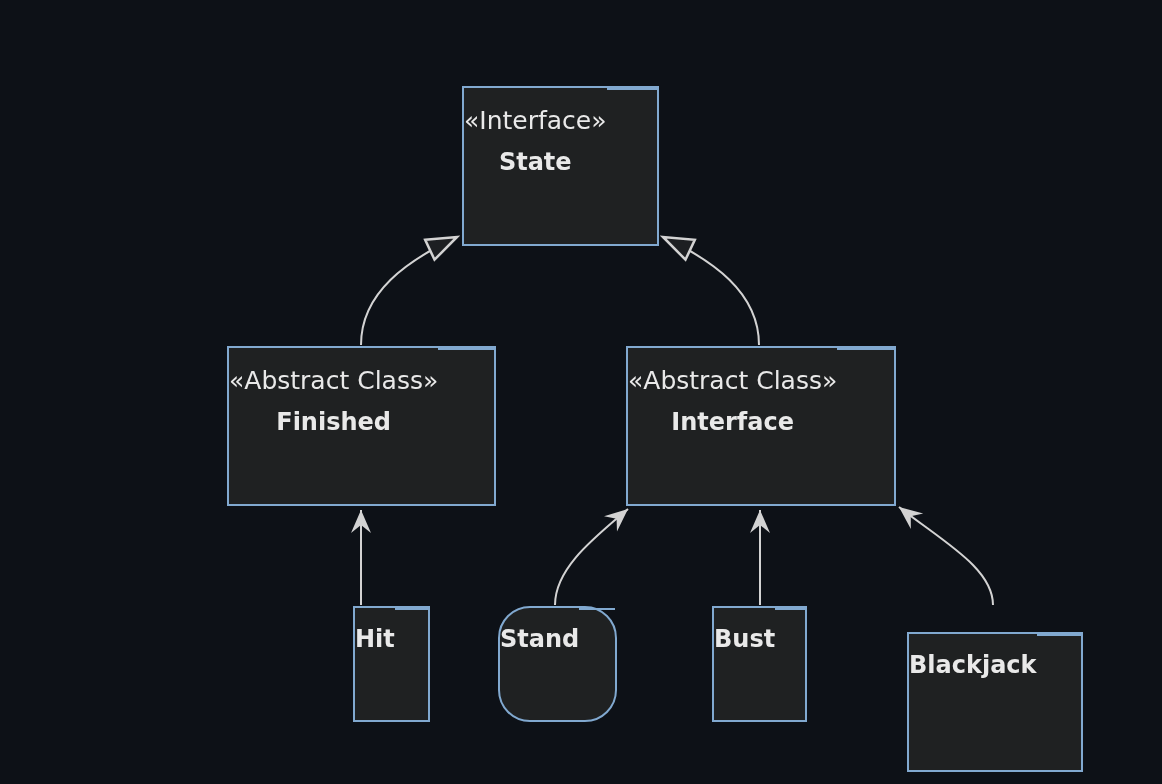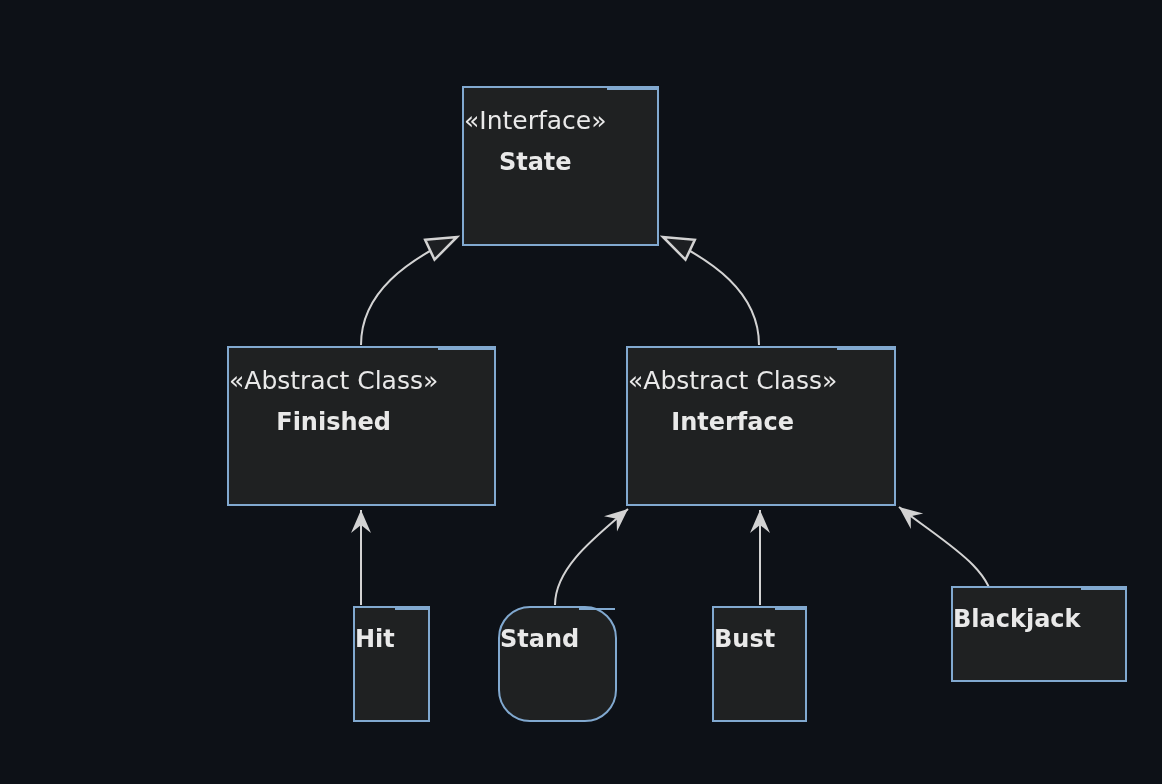--- a/index.html
+++ b/index.html
@@ -135,21 +135,21 @@
   </div>
 
   <div class="class-box sm" style="left:712px; top:606px; width:95px; height:116px;">
     <div class="class-title">
       <span class="name">Bust</span>
     </div>
     <div class="section attrs"></div>
     <div class="section methods"></div>
   </div>
 
-  <div class="class-box sm" style="left:907px; top:586px; width:176px; height:96px;margin-left:44px;">
+  <div class="class-box sm" style="left:907px; top:632px; width:176px; height:140px;">
     <div class="class-title">
       <span class="name">Blackjack</span>
     </div>
     <div class="section attrs"></div>
     <div class="section methods"></div>
   </div>
 
 </div>
 
 </body></html>

